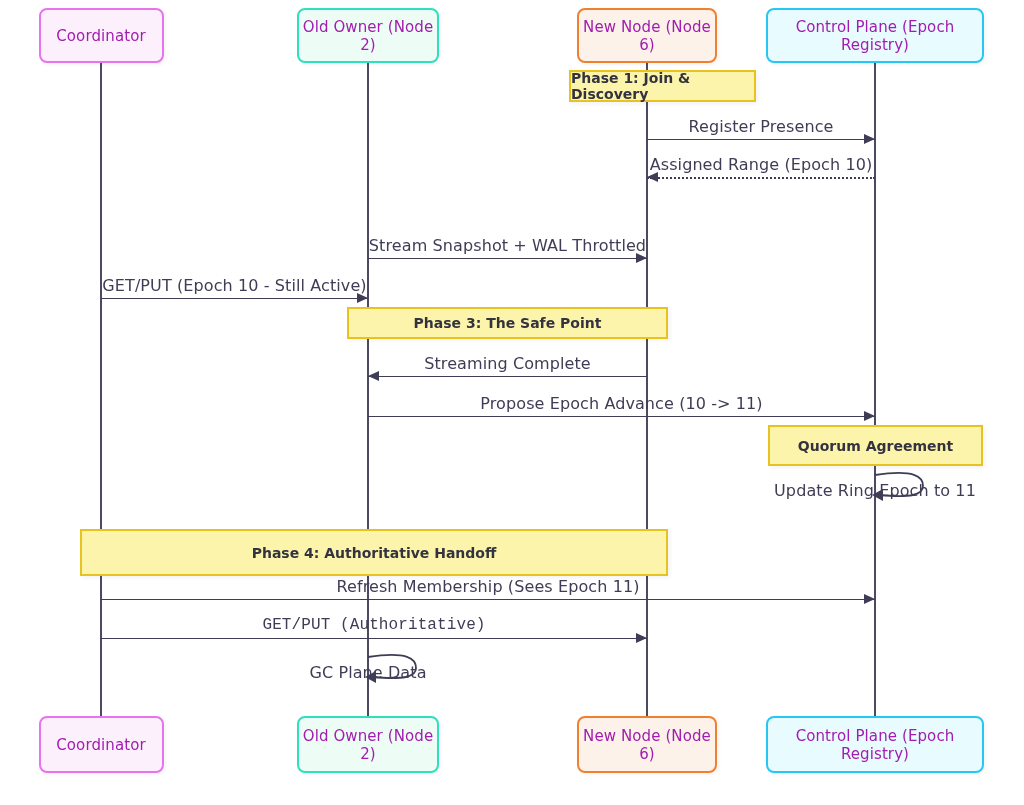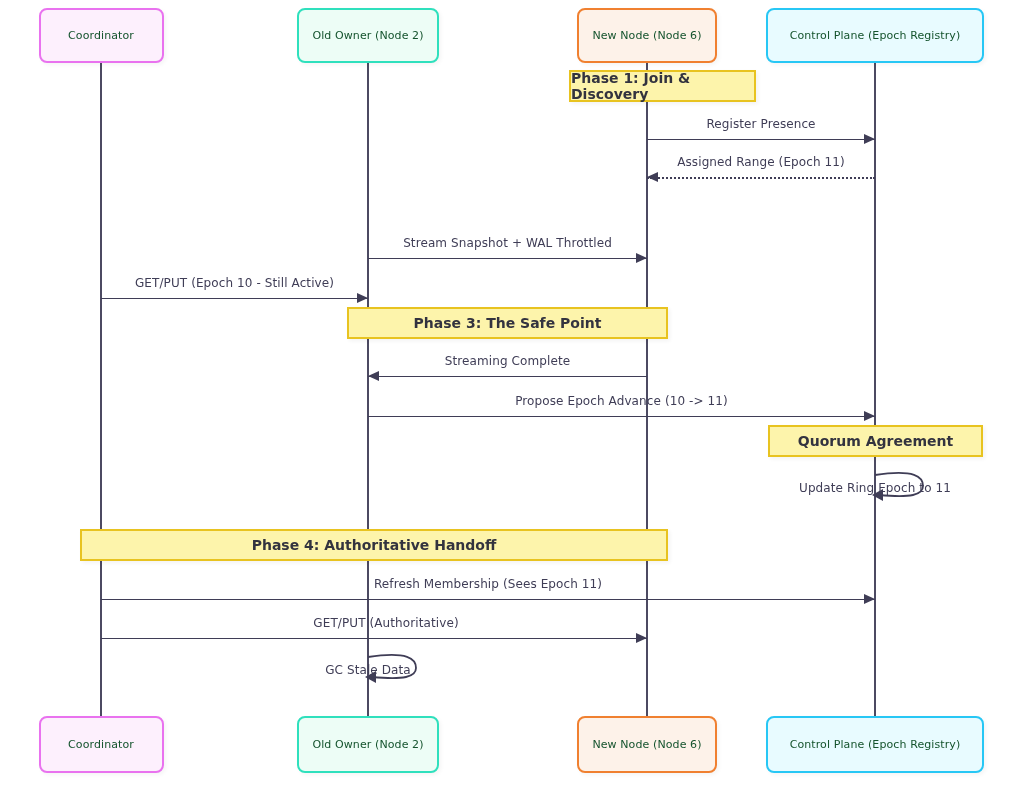--- a/index.html
+++ b/index.html
@@ -13,22 +13,22 @@
   #diagram{position:absolute;left:0;top:0;width:1024px;height:805px;}
 
   
   .actor{
     position:absolute;
     box-sizing:border-box;
     border-radius:8px;
     border-width:2px;
     border-style:solid;
     display:flex;align-items:center;justify-content:center;
-    font-size:11px;
-    color:#14532d;
+    font-size:15px;
+    color:#a21caf;
     letter-spacing:.1px;
     text-align:center;
     box-shadow:2px 2px 4px rgba(0,0,0,.045);
     z-index:5;
   }
   .actor-coordinator{background:#fdf0fd;border-color:#e972ef;}
   .actor-oldowner{background:#edfdf6;border-color:#2fe0bd;}
   .actor-newnode{background:#fdf2e9;border-color:#f08030;}
   .actor-controlplane{background:#e8fbff;border-color:#27c7f5;}
 
@@ -75,21 +75,21 @@
     border-bottom:5.5px solid transparent;
     border-left:11px solid #3f3d56;
   }
   .arrowhead.left{
     border-top:5.5px solid transparent;
     border-bottom:5.5px solid transparent;
     border-right:11px solid #3f3d56;
   }
   .msg-label{
     position:absolute;
-    font-size:12px;
+    font-size:16px;
     color:#3f3d56;
     white-space:nowrap;
     transform:translateX(-50%);
     letter-spacing:.1px;
   }
   .selfloop{position:absolute;z-index:4;}
   .selfloop svg{display:block;overflow:visible;}
 </style>
 </head>
 <body>
@@ -122,35 +122,35 @@
     </div>
     <div class="actor actor-controlplane" style="left: 766px; top: 716px; width: 218px; height: 57px;">
       <span>Control Plane (Epoch Registry)</span>
     </div>
     <div class="note" style="left: 553px; top: 70px; width: 187px; height: 32px; margin-left: 16px;">
       <span>Phase 1: Join &amp; Discovery</span>
     </div>
     <div class="note" style="left: 347px; top: 307px; width: 321px; height: 32px;">
       <span>Phase 3: The Safe Point</span>
     </div>
-    <div class="note" style="left: 768px; top: 425px; width: 215px; height: 32px; text-align: right;">
+    <div class="note" style="left: 768px; top: 425px; width: 215px; height: 41px; text-align: right;">
       <span>Quorum Agreement</span>
     </div>
-    <div class="note" style="left: 80px; top: 529px; width: 588px; height: 32px;">
+    <div class="note" style="left: 80px; top: 529px; width: 588px; height: 47px;">
       <span>Phase 4: Authoritative Handoff</span>
     </div>
     <div class="msg" style="left: 647px; top: 139px; width: 228px; height: 1px;">
       <div class="msg-line" style="width: 228px;"></div>
       <div class="arrowhead right" style="left: 217px;"></div>
       <div class="msg-label" style="left: 114px; top: -22px;">Register Presence</div>
     </div>
     <div class="msg" style="left: 647px; top: 177px; width: 228px; height: 1px;">
       <div class="msg-line dotted" style="width: 228px;"></div>
       <div class="arrowhead left" style="left: 0px;"></div>
-      <div class="msg-label" style="left: 114px; top: -22px;">Assigned Range (Epoch 11)</div>
+      <div class="msg-label" style="left: 114px; top: -22px;">Assigned Range (Epoch 10)</div>
     </div>
     <div class="msg" style="left: 368px; top: 258px; width: 279px; height: 1px;">
       <div class="msg-line" style="width: 279px;"></div>
       <div class="arrowhead right" style="left: 268px;"></div>
       <div class="msg-label" style="left: 139.5px; top: -22px;">Stream Snapshot + WAL Throttled</div>
     </div>
     <div class="msg" style="left: 101px; top: 298px; width: 267px; height: 1px;">
       <div class="msg-line" style="width: 267px;"></div>
       <div class="arrowhead right" style="left: 256px;"></div>
       <div class="msg-label" style="left: 133.5px; top: -22px;">GET/PUT (Epoch 10 - Still Active)</div>
@@ -166,29 +166,29 @@
       <div class="msg-label" style="left: 253.5px; top: -22px;">Propose Epoch Advance (10 -&gt; 11)</div>
     </div>
     <div class="msg" style="left: 101px; top: 599px; width: 774px; height: 1px; text-align: right;">
       <div class="msg-line" style="width: 774px;"></div>
       <div class="arrowhead right" style="left: 763px;"></div>
       <div class="msg-label" style="left: 387px; top: -22px;">Refresh Membership (Sees Epoch 11)</div>
     </div>
     <div class="msg" style="left: 101px; top: 638px; width: 546px; height: 1px;">
       <div class="msg-line" style="width: 546px;"></div>
       <div class="arrowhead right" style="left: 535px;"></div>
-      <div class="msg-label" style="left: 285px; top: -22px;">GET/PUT (Authoritative)</div>
+      <div class="msg-label" style="left: 273px; top: -22px; font-family: Liberation Mono, monospace;">GET/PUT (Authoritative)</div>
     </div>
     <div class="selfloop" style="left: 871px; top: 467px;">
       <svg width="70" height="42" viewBox="0 0 70 42">
         <path d="M4,8 C44,2 52,10 52,19 C52,28 40,31 8,28" fill="none" stroke="#3f3d56" stroke-width="1.8"></path>
         <polygon points="12,22 12,34 1,28" fill="#3f3d56"></polygon>
       </svg>
       <div class="msg-label" style="left: 4px; top: 14px; transform: translateX(-50%);">Update Ring Epoch to 11</div>
     </div>
     <div class="selfloop" style="left: 364px; top: 649px;">
       <svg width="70" height="42" viewBox="0 0 70 42">
         <path d="M4,8 C44,2 52,10 52,19 C52,28 40,31 8,28" fill="none" stroke="#3f3d56" stroke-width="1.8"></path>
         <polygon points="12,22 12,34 1,28" fill="#3f3d56"></polygon>
       </svg>
-      <div class="msg-label" style="left: 4px; top: 14px; transform: translateX(-50%);">GC Stale Data</div>
+      <div class="msg-label" style="left: 4px; top: 14px; transform: translateX(-50%);">GC Plane Data</div>
     </div>
   </div>
 
 </body></html>

